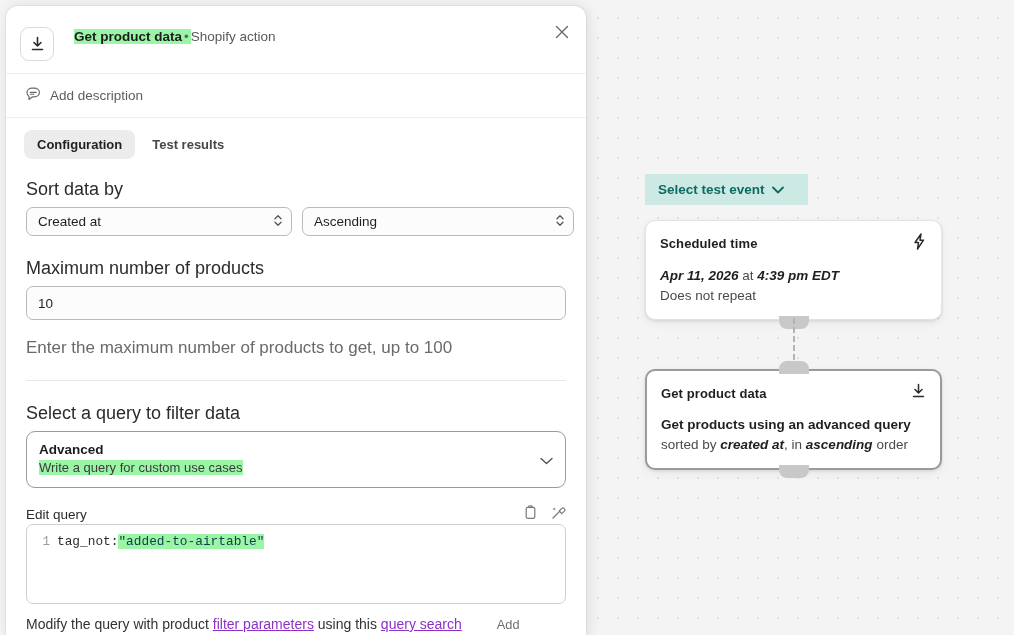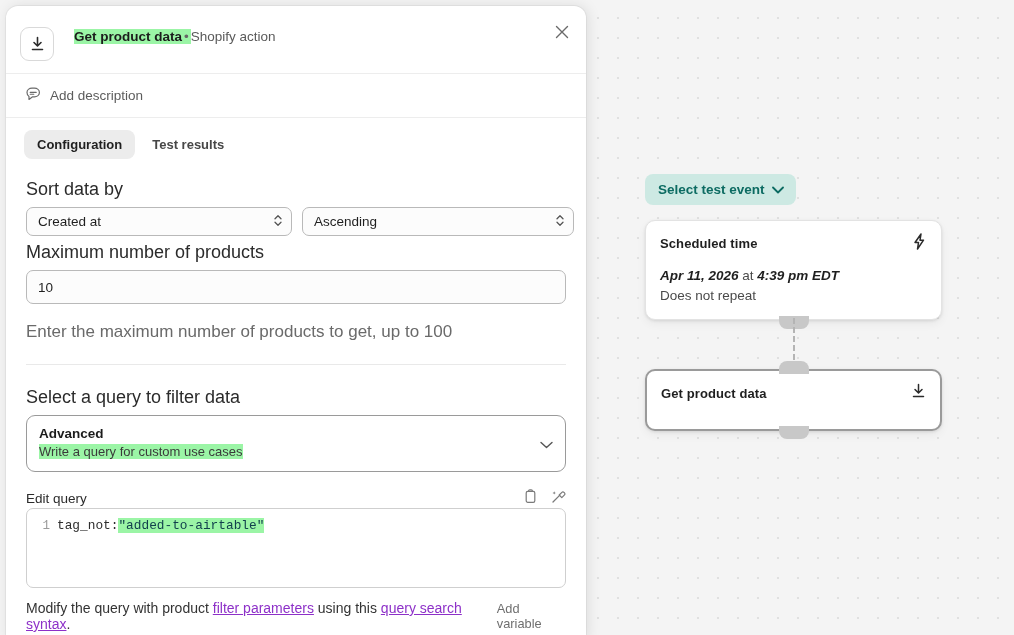--- a/index.html
+++ b/index.html
@@ -62,22 +62,22 @@
     width: 12px; height: 12px;
   }
 
   .test-event-pill {
     position: absolute;
     left: 645px; top: 174px;
     display: inline-flex; align-items: center; gap: 7px;
     background: #cde9e3;
     color: #0c6b62;
     font-size: 13.5px; font-weight: bold;
-    padding: 8px 12px 8px 13px;
-    border-radius: 8px;
+    padding: 8px 24px 8px 13px;
+    border-radius: 0;
     cursor: pointer;
   }
 
   
   #panel {
     position: absolute;
     left: 6px; top: 6px;
     width: 580px; height: 635px;
     background: #ffffff;
     border-radius: 12px 12px 0 0;
@@ -250,20 +250,26 @@
 
   <div class="node selected" style="left:645px; top:369px; width:297px;">
     <div class="node-head">
       <span class="node-title">Get product data</span>
       <span>
         <svg width="15" height="16" viewBox="0 0 15 16">
             <path d="M7.5 1.5V9.5M4 6.5L7.5 10L11 6.5M2.5 13.5H12.5" stroke="#2b2b2b" stroke-width="1.5" fill="none" stroke-linecap="round" stroke-linejoin="round"></path>
           </svg>
       </span>
     </div>
+    <div class="node-body">
+      <div class="node-line1">Get products using an advanced query</div>
+      <div>
+        <span>sorted by </span><span class="b">created at</span><span>, in </span><span class="b">ascending</span><span> order</span>
+      </div>
+    </div>
     <div class="handle top"></div>
     <div class="handle bottom"></div>
   </div>
 </div>
 
 <div id="panel">
 
   <div class="panel-header">
     <div class="app-icon">
       <svg width="17" height="18" viewBox="0 0 17 18">
@@ -312,21 +318,21 @@
       <div class="select sel-b">
         <span>Ascending</span>
         <span class="updown">
           <svg width="10" height="16" viewBox="0 0 10 16">
               <path d="M2 6.2L5 3.2L8 6.2M2 9.8L5 12.8L8 9.8" stroke="#555" stroke-width="1.3" fill="none" stroke-linecap="round" stroke-linejoin="round"></path>
             </svg>
         </span>
       </div>
     </div>
 
-    <div class="label" style="margin-top:6px;">Maximum number of products</div>
+    <div class="label" style="margin-top:22px;">Maximum number of products</div>
     <input class="text-input" type="text" value="10" style="">
     <div class="helper">Enter the maximum number of products to get, up to 100</div>
 
     <div class="divider"></div>
 
     <div class="label" style="margin-top:22px;">Select a query to filter data</div>
     <div class="big-select">
       <div class="bs-title">Advanced</div>
       <div class="bs-sub hl">Write a query for custom use cases</div>
       <span class="chev">

